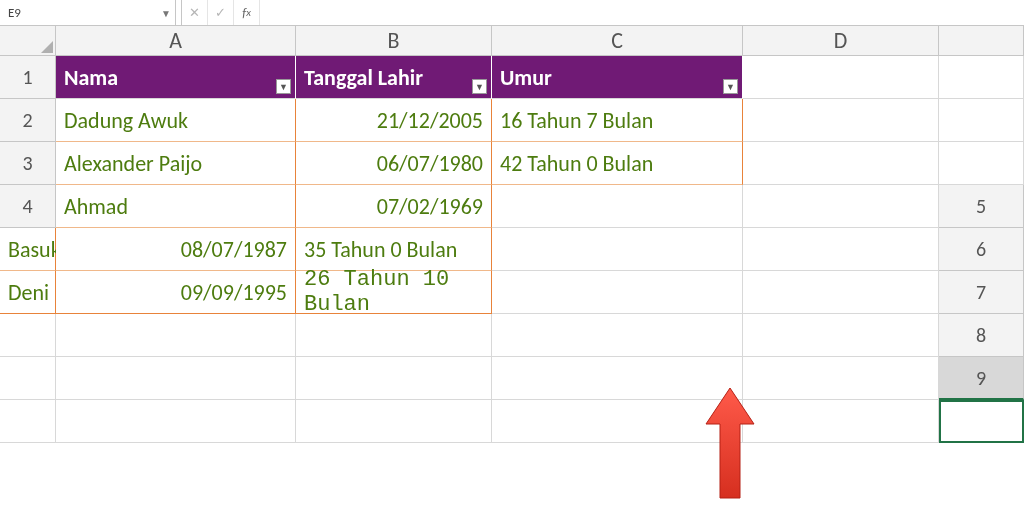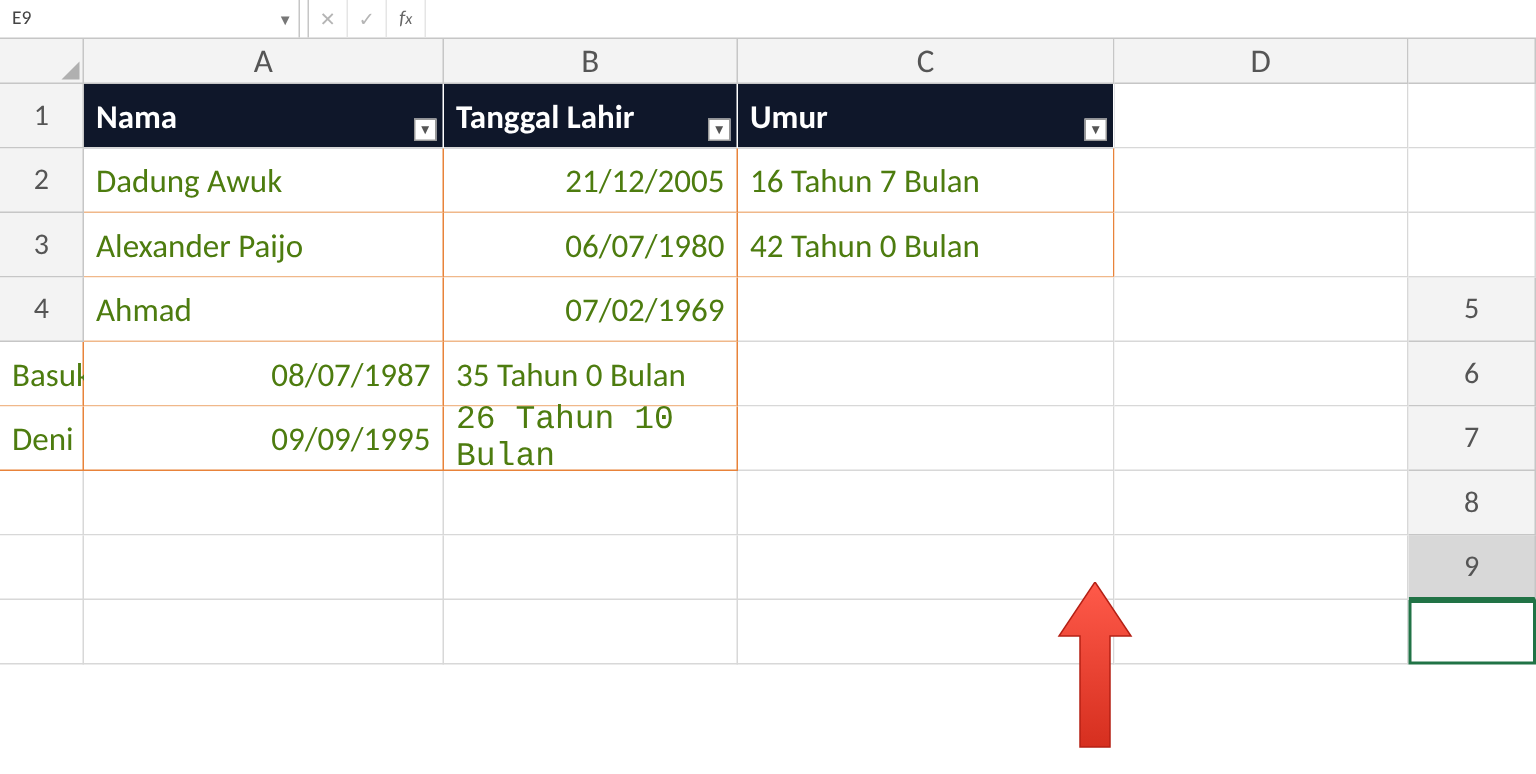--- a/index.html
+++ b/index.html
@@ -17,21 +17,21 @@
   .formula-bar {
     height: 26px;
     border-bottom: 1px solid #c6c6c6;
     display: flex;
     align-items: stretch;
     font-size: 13px;
     color: #444;
     background: #fff;
   }
   .name-box {
-    width: 200px;
+    width: 176px;
     border-right: 1px solid #c6c6c6;
     display: flex;
     align-items: center;
     padding: 0 8px;
     position: relative;
   }
   .name-box .nb-dd {
     position: absolute;
     right: 4px;
     top: 50%;
@@ -103,21 +103,21 @@
     padding: 0 8px;
     font-size: 22px;
     color: #4d7c0f;
     position: relative;
     background: #fff;
   }
   .cell.right { justify-content: flex-end; text-align: center; }
 
   
   .th {
-    background: #0f172a;
+    background: #701a75;
     color: #fff;
     font-weight: 700;
     border-right: 1px solid #fff;
   }
   .th:last-of-type { border-right: 1px solid #d8d8d8; }
   .th .filter {
     position: absolute;
     right: 4px;
     bottom: 4px;
     width: 15px;

